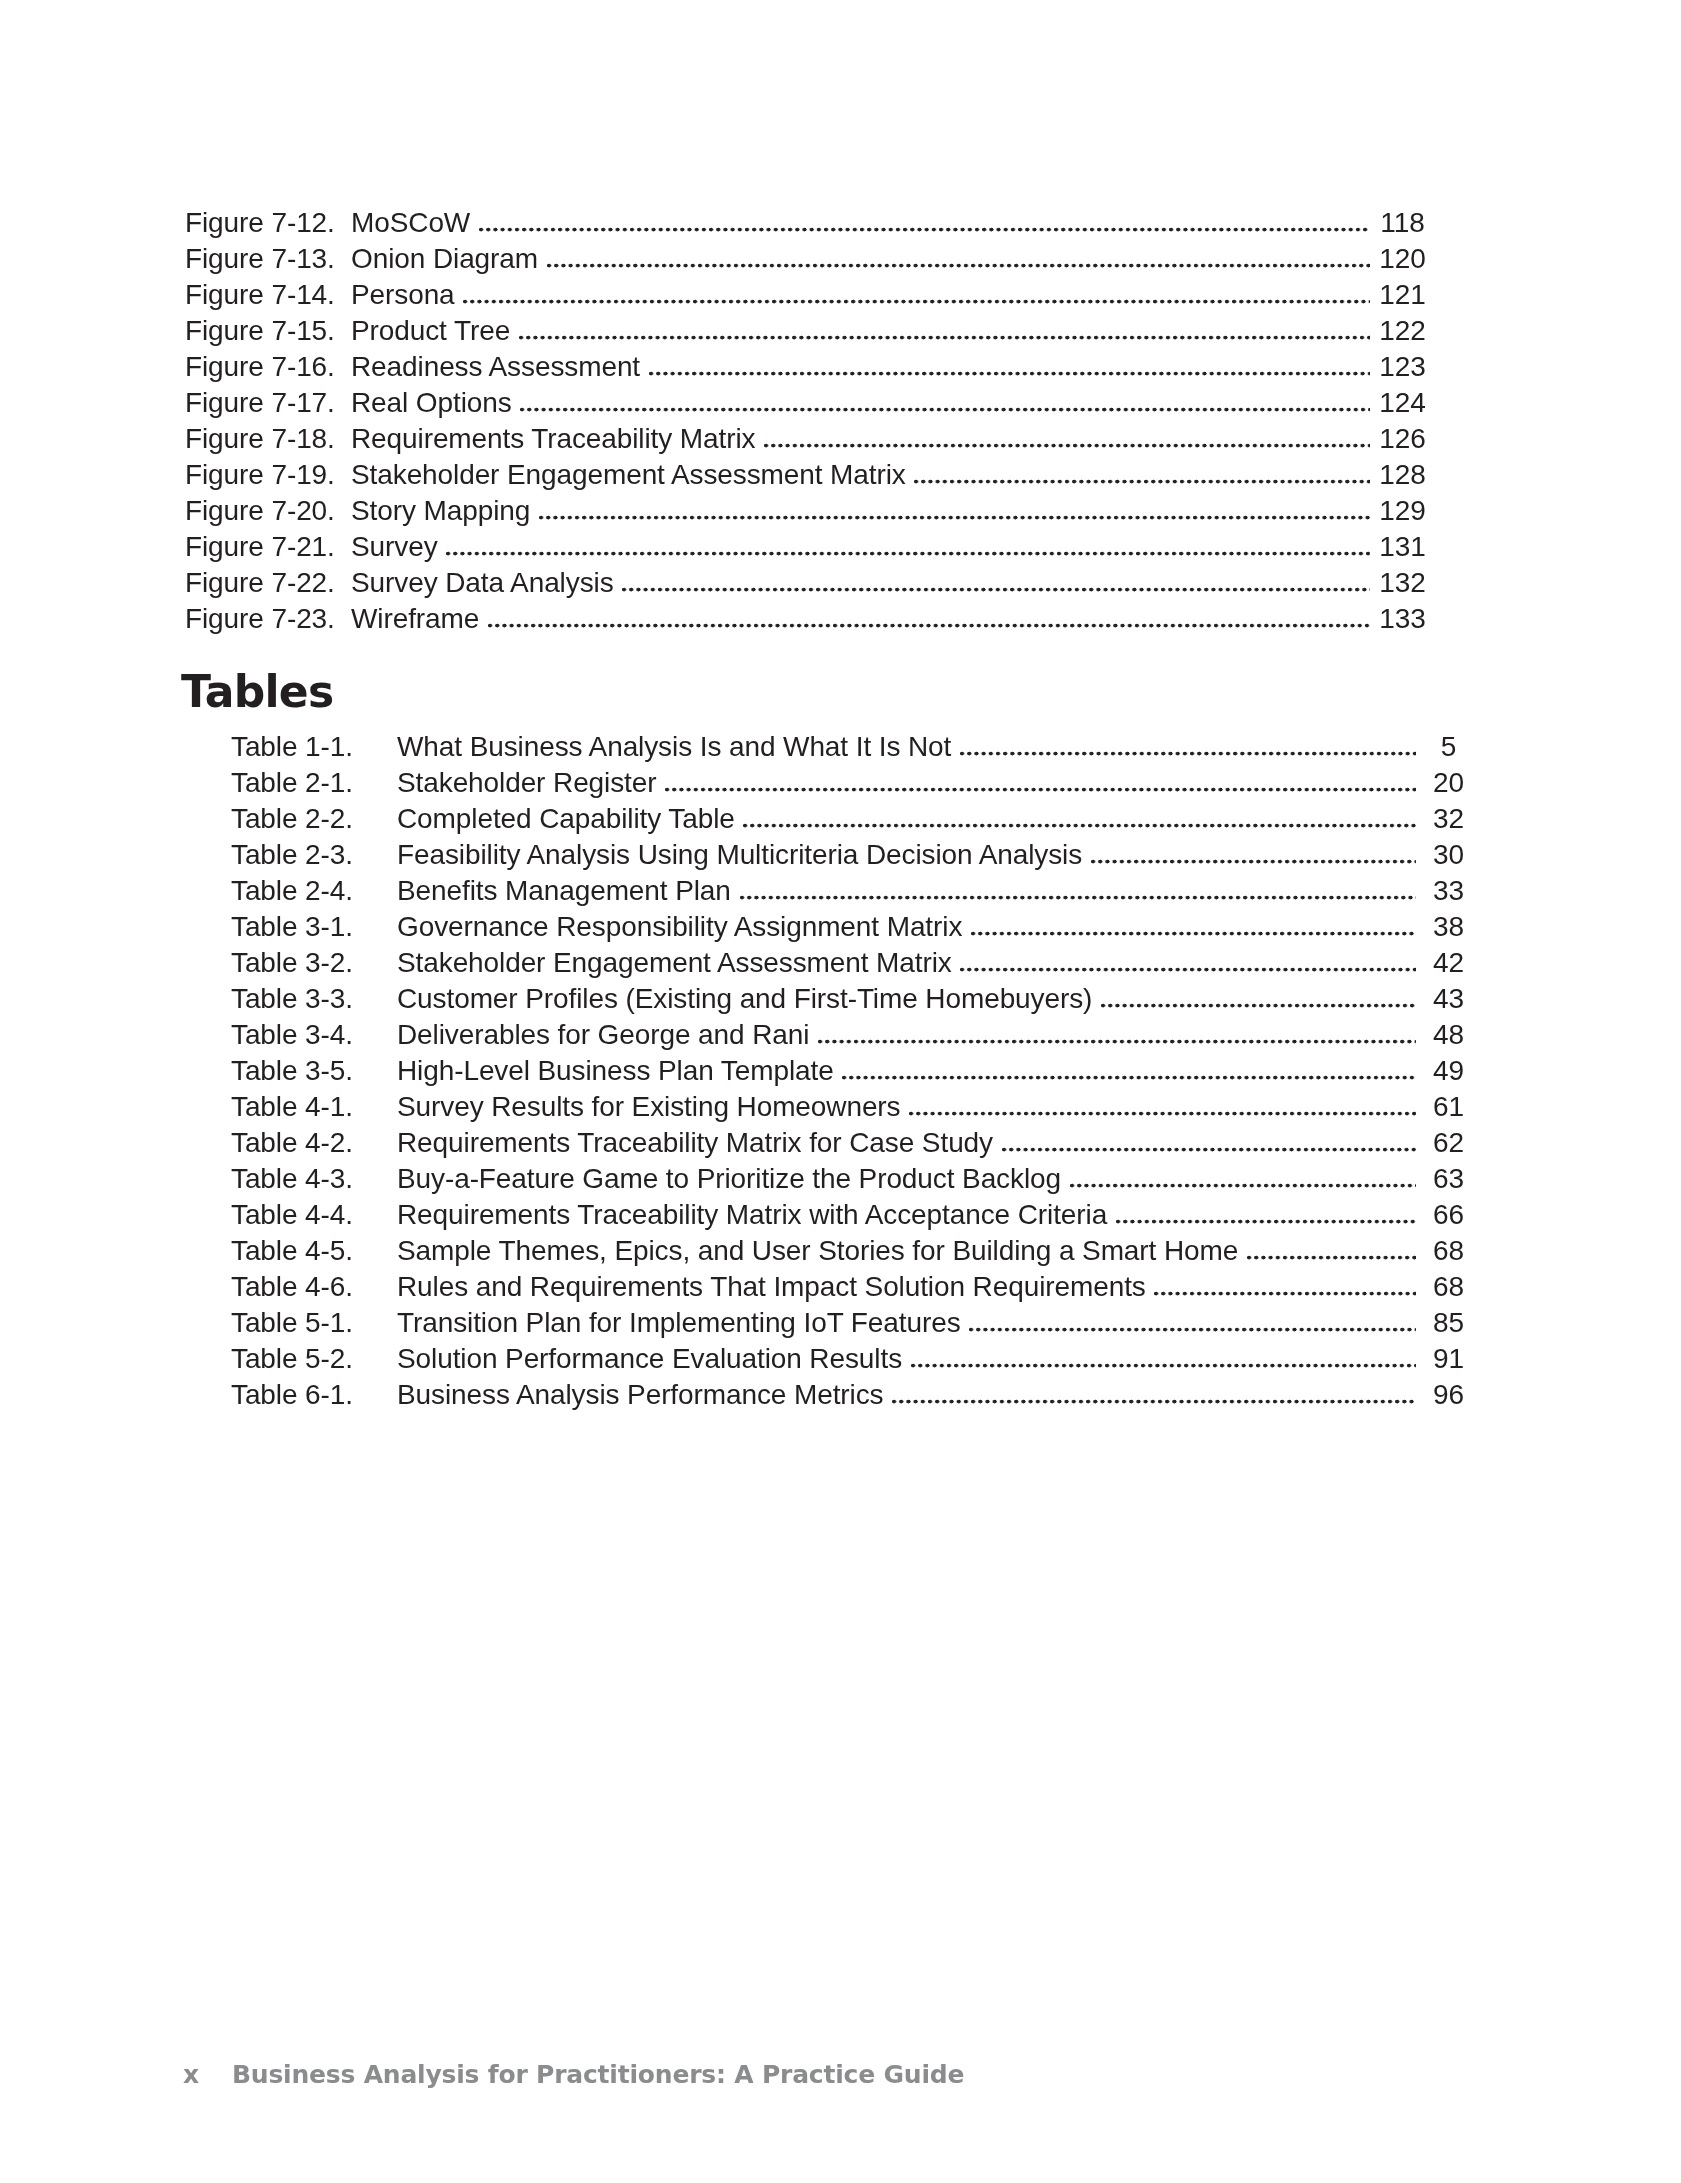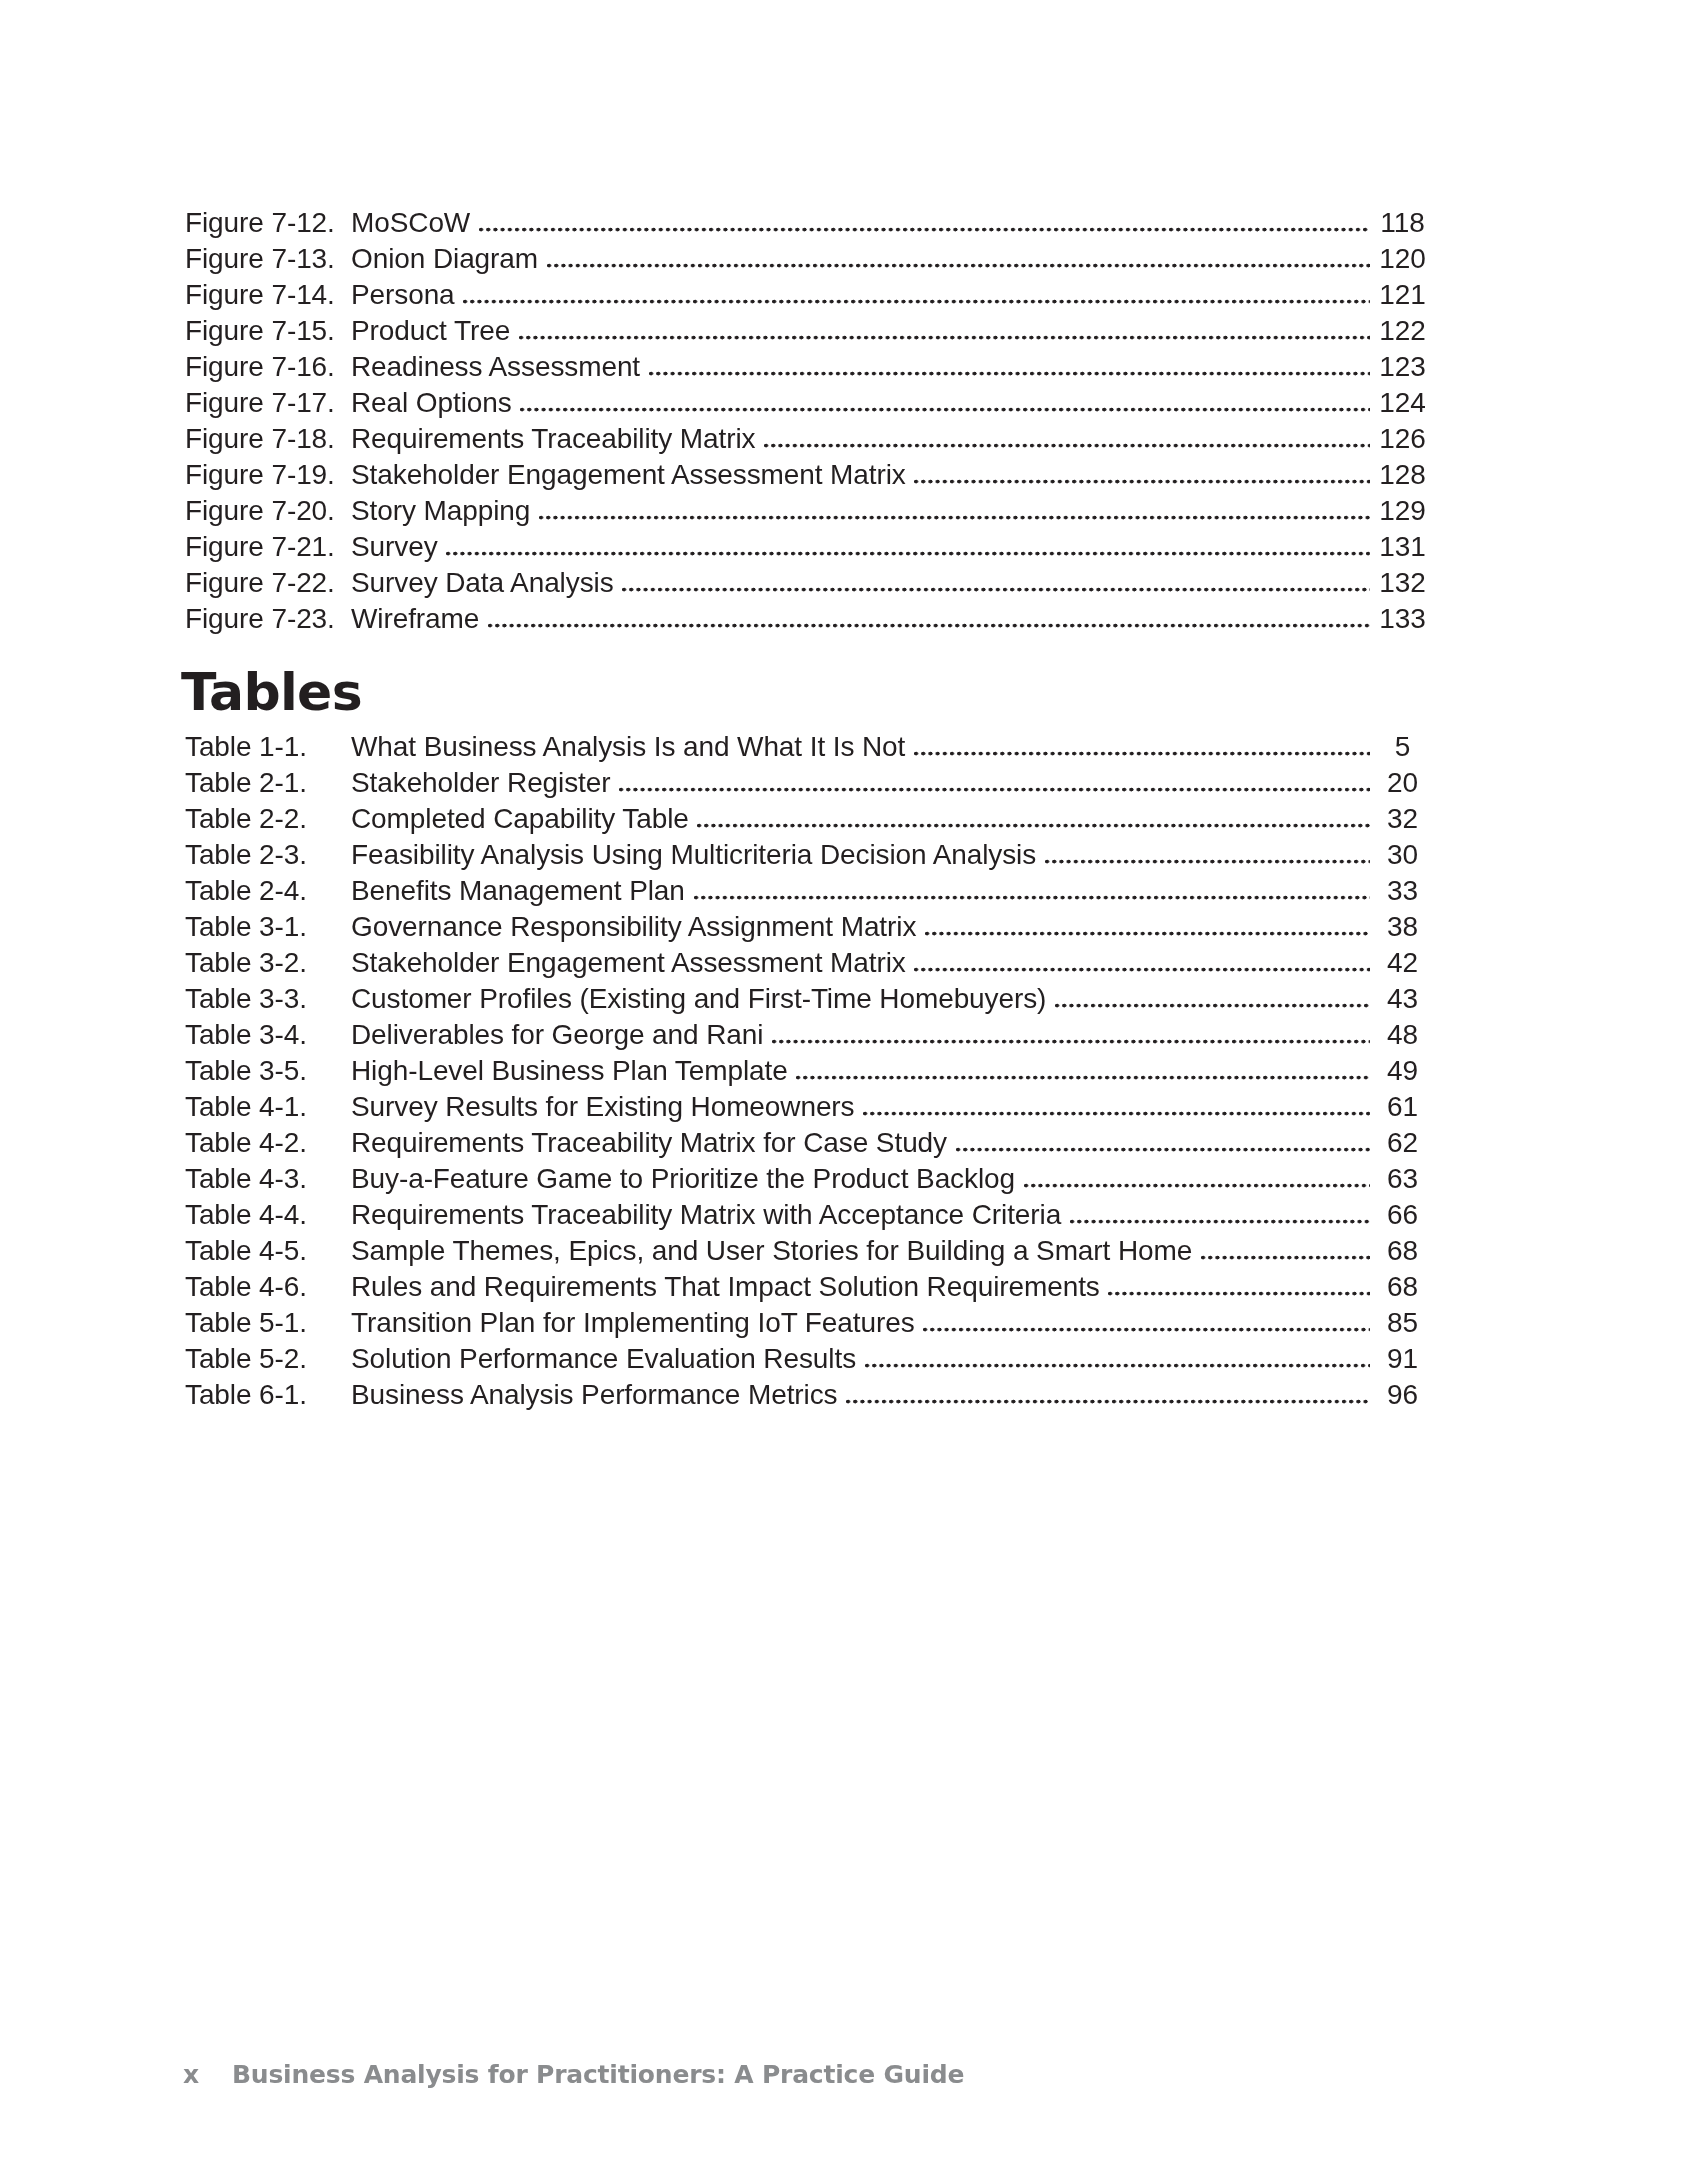--- a/index.html
+++ b/index.html
@@ -15,21 +15,21 @@
     overflow: hidden;
     font-family: "Liberation Sans", sans-serif;
     color: #231f20;
   }
   .toc-section {
     position: absolute;
     left: 185px;
     width: 1241px;
   }
   .figures-list { top: 205px; }
-  .tables-list  { top: 729px; }
+  .tables-list  { top: 729px; margin-left: 46px; }
 
   .toc-row {
     display: flex;
     align-items: baseline;
     font-size: 28px;
     letter-spacing: -0.1px;
     line-height: 36px;
     height: 36px;
     white-space: nowrap;
   }
@@ -59,21 +59,21 @@
     text-align: center;
   }
 
   .tables-heading {
     position: absolute;
     left: 181px;
     top: 670px;
     margin: 0;
     font-family: "DejaVu Sans", sans-serif;
     font-weight: bold;
-    font-size: 52px;
+    font-size: 44px;
     line-height: 44px;
     letter-spacing: -0.7px;
     color: #231f20;
   }
 
   .page-footer {
     position: absolute;
     left: 183px;
     top: 2060px;
     display: flex;

